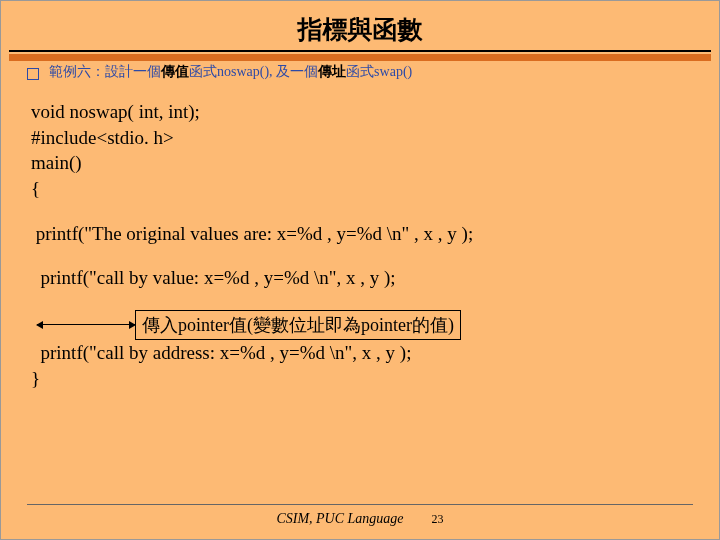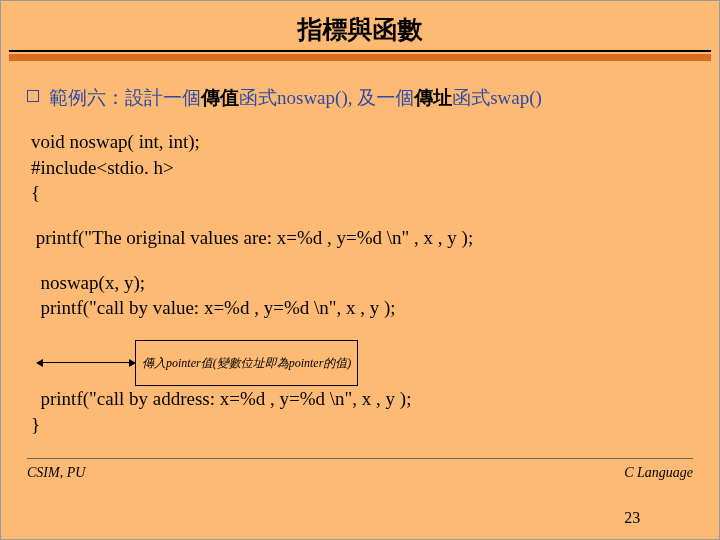--- a/index.html
+++ b/index.html
@@ -31,22 +31,22 @@
     margin: 0 8px 2px 8px;
   }
   .orange-bar {
     height: 7px;
     background: #d96c1f;
     margin: 0 8px 0 8px;
   }
   .bullet-line {
     display: flex;
     align-items: flex-start;
-    margin: 24px 26px 0 26px;
-    font-size: 19px;
+    margin: 2px 26px 0 26px;
+    font-size: 14px;
   }
   .bullet-square {
     width: 12px;
     height: 12px;
     border: 1.5px solid #2d4aa7;
     margin-top: 5px;
     margin-right: 10px;
     flex-shrink: 0;
   }
   .bullet-text { color: #2d4aa7; }
@@ -82,72 +82,71 @@
     position: absolute;
     left: -1px;
     top: -4px;
     width: 0; height: 0;
     border-right: 7px solid #000;
     border-top: 4px solid transparent;
     border-bottom: 4px solid transparent;
   }
   .annotation-box {
     border: 1px solid #000;
-    font-size: 12px;
-    padding: 14px 6px;
+    font-size: 18px;
+    padding: 2px 6px;
     margin-left: 0;
     white-space: nowrap;
-    font-style: italic;
   }
   .footer {
     position: absolute;
     bottom: 12px;
     left: 0;
     right: 0;
     padding: 0 26px;
   }
   .footer-line {
     height: 1px;
     background: #666;
     margin-bottom: 6px;
   }
   .footer-row {
     display: flex;
-    justify-content: space-between;
+    justify-content: center;
     align-items: baseline;
     font-style: italic;
     font-size: 14px;
   }
-  .footer-right { display: flex; gap: 28px; align-items: baseline; flex-direction: column; }
-  .page-num { font-style: normal; font-size: 16px; }
+  .footer-right { display: flex; gap: 28px; align-items: baseline; }
+  .page-num { font-style: normal; font-size: 12px; }
 </style>
 </head>
 <body>
 
 <div class="slide">
 
   <div class="title">指標與函數</div>
   <div class="title-underline"></div>
   <div class="orange-bar"></div>
 
   <div class="bullet-line">
     <div class="bullet-square"></div>
     <div class="bullet-text">
       <span>範例六：設計一個</span><span class="bold">傳值</span><span>函式noswap(), 及一個</span><span class="bold">傳址</span><span>函式swap()</span>
     </div>
   </div>
 
   <div class="code-block">
     <div class="line">void noswap( int, int);</div>
     <div class="line">#include&lt;stdio. h&gt;</div>
+    <div class="line">main()</div>
     <div class="line">{</div>
     <div class="line" style="height:19px"></div>
     <div class="line"> printf("The original values are: x=%d , y=%d \n" , x , y );</div>
     <div class="line" style="height:19px"></div>
-    <div class="line">  noswap(x, y);</div>
     <div class="line">  printf("call by value: x=%d , y=%d \n", x , y );</div>
     <div class="line" style="height:19px"></div>
     <div class="swap-line">
       <div class="arrow-line">
         <div class="arrow-head-l"></div>
         <div class="arrow-head-r"></div>
       </div>
       <div class="annotation-box">傳入pointer值(變數位址即為pointer的值)</div>
     </div>
     <div class="line">  printf("call by address: x=%d , y=%d \n", x , y );</div>

